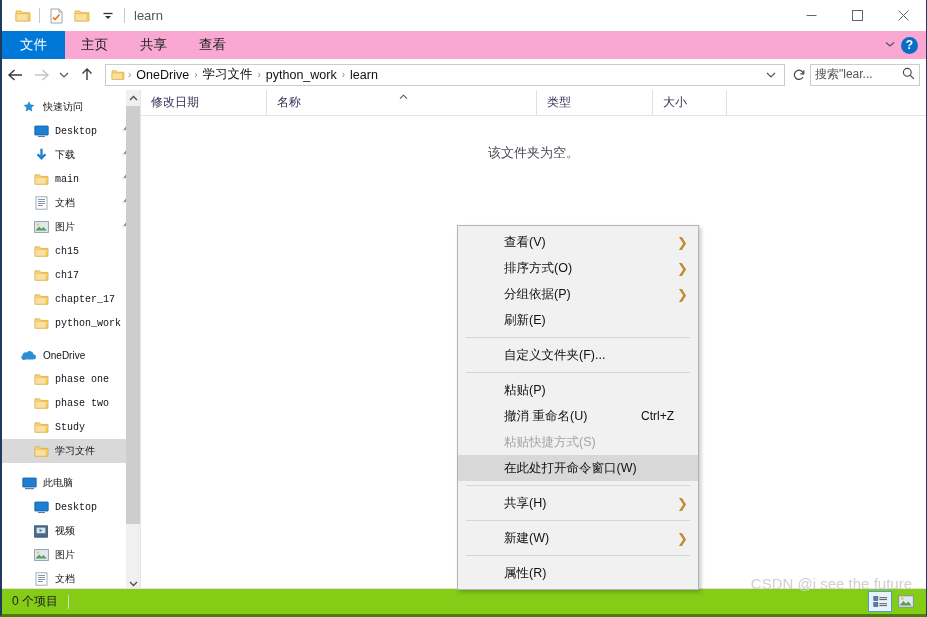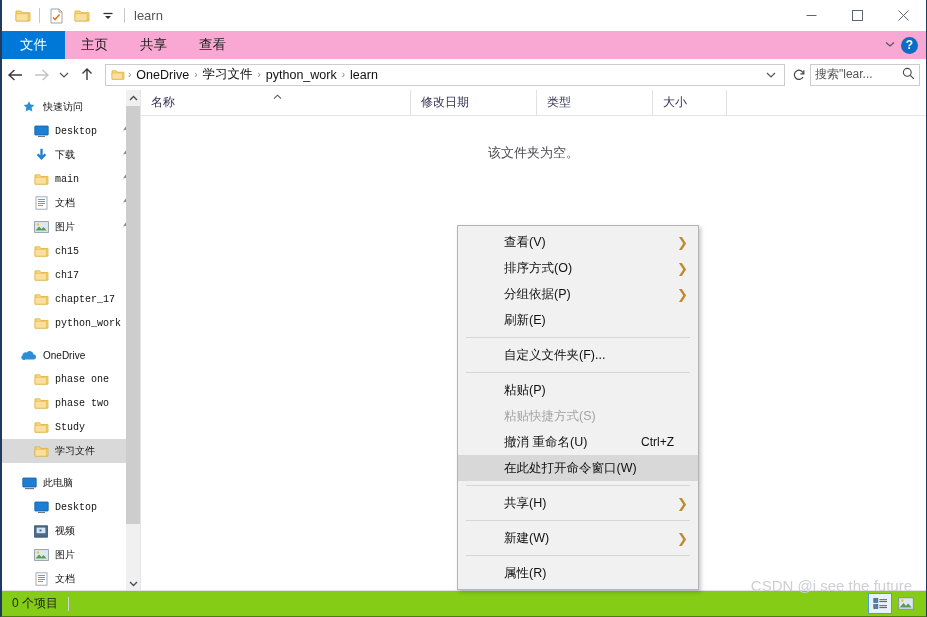--- a/index.html
+++ b/index.html
@@ -9,21 +9,21 @@
     background: #ffffff;
     font-family: "Liberation Sans", "DejaVu Sans", sans-serif;
     -webkit-font-smoothing: antialiased;
   }
   #app {
     position: relative;
     width: 927px; height: 617px;
     box-sizing: border-box;
     border-left: 2px solid #1e3a5f;
     border-right: 1px solid #1e3a5f;
-    border-bottom: 1px solid #4d7c0f;
+    border-bottom: 3px solid #4d7c0f;
     background: #ffffff;
     overflow: hidden;
   }
 
   
   .titlebar {
     position: absolute; left: 0; top: 0;
     width: 924px; height: 31px;
     background: #ffffff;
     display: flex; align-items: center;
@@ -639,31 +639,31 @@
         <div class="sb-arrow bot">
           <svg width="9" height="7" viewBox="0 0 9 7">
               <path d="M1 2l3.5 3.5L8 2" stroke="#4a4a4a" stroke-width="1.3" fill="none"></path>
             </svg>
         </div>
       </div>
     </div>
 
     <div class="filepane">
       <div class="colhead">
+        <div class="col c1">
+          <span>修改日期</span>
+        </div>
         <div class="col c0">
           <span>名称</span>
           <span class="sort-mark">
             <svg width="9" height="6" viewBox="0 0 9 6">
                 <path d="M1 4.6l3.5-3.4L8 4.6" stroke="#555" stroke-width="1.1" fill="none"></path>
               </svg>
           </span>
         </div>
-        <div class="col c1">
-          <span>修改日期</span>
-        </div>
         <div class="col c2">
           <span>类型</span>
         </div>
         <div class="col c3">
           <span>大小</span>
         </div>
       </div>
 
       <div class="emptymsg">该文件夹为空。</div>
     </div>
@@ -690,26 +690,26 @@
 
     <div class="mi">
       <span>自定义文件夹(F)...</span>
     </div>
 
     <div class="msep"></div>
 
     <div class="mi">
       <span>粘贴(P)</span>
     </div>
+    <div class="mi">
+      <span>撤消 重命名(U)</span>
+      <span class="accel">Ctrl+Z</span>
+    </div>
     <div class="mi disabled">
       <span>粘贴快捷方式(S)</span>
-    </div>
-    <div class="mi">
-      <span>撤消 重命名(U)</span>
-      <span class="accel">Ctrl+Z</span>
     </div>
     <div class="mi highlight">
       <span>在此处打开命令窗口(W)</span>
     </div>
 
     <div class="msep"></div>
 
     <div class="mi">
       <span>共享(H)</span>
       <span class="arrow">❯</span>

